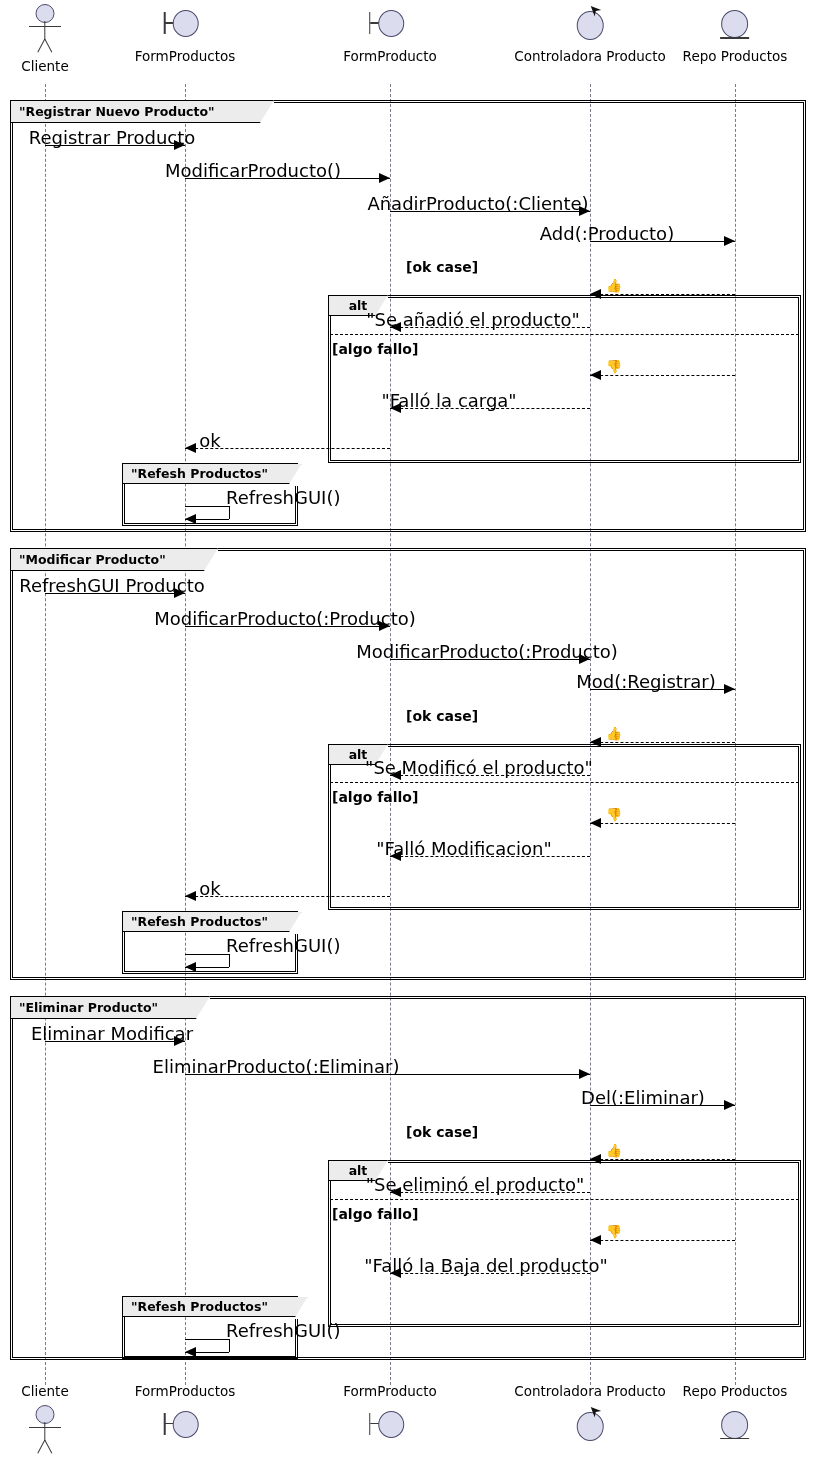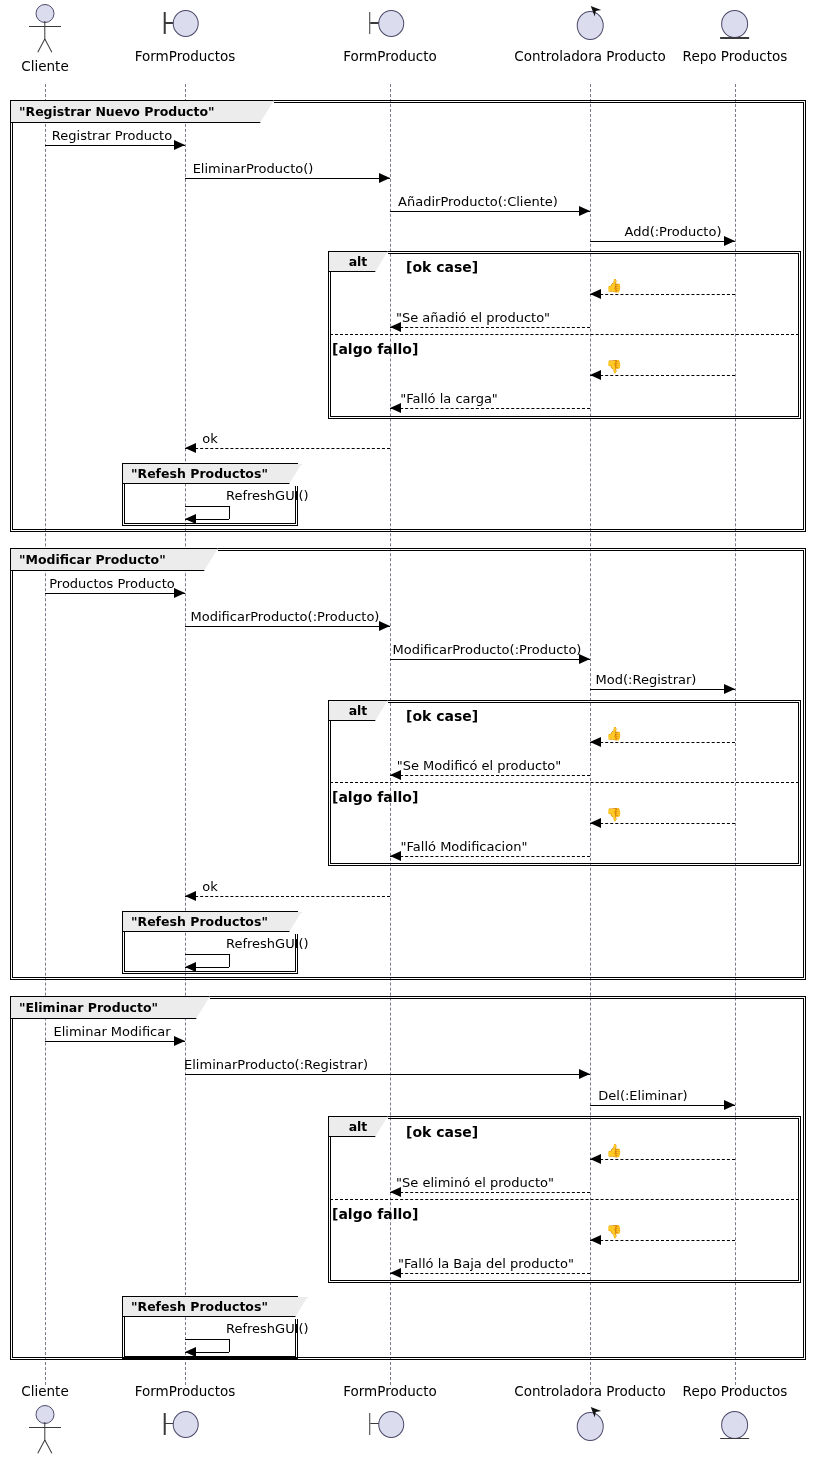--- a/index.html
+++ b/index.html
@@ -43,37 +43,37 @@
   
   .frame{position:absolute;border:1.7px solid #000;background:transparent;box-sizing:border-box;}
   .frame-inner{position:absolute;border:1px solid #000;box-sizing:border-box;pointer-events:none;}
   .frame-tab{position:absolute;left:0;top:0;height:21px;background:#ececec;border-right:1.5px solid #000;
     border-bottom:1.5px solid #000;display:flex;align-items:center;padding:0 26px 0 8px;
     font-size:12.5px;font-weight:bold;color:#000;white-space:nowrap;}
   .frame-tab::after{content:"";position:absolute;right:-1px;top:-1px;width:0;height:0;
     border-style:solid;border-width:0 0 23px 14px;border-color:transparent transparent #fff transparent;}
 
   
-  .alt-box{position:absolute;border:1.7px solid #000;box-sizing:border-box;background:transparent;}
+  .alt-box{position:absolute;border:1.7px solid #000;box-sizing:border-box;background:transparent;margin-top:44px;}
   .alt-tab{position:absolute;left:0;top:0;height:19px;background:#ececec;border-right:1.4px solid #000;
     border-bottom:1.4px solid #000;display:flex;align-items:center;justify-content:center;
     width:58px;font-size:12.5px;font-weight:bold;}
   .alt-tab::after{content:"";position:absolute;right:-1px;top:-1px;width:0;height:0;
     border-style:solid;border-width:0 0 21px 13px;border-color:transparent transparent #fff transparent;}
   .guard{position:absolute;font-size:14px;font-weight:bold;color:#000;white-space:nowrap;}
   .alt-div{position:absolute;height:0;border-top:1.4px dashed #000;}
 
   
   .msg-line{position:absolute;height:0;}
   .msg-solid{border-top:1.4px solid #000;}
   .msg-dash{border-top:1.3px dashed #000;}
   .arrow-r,.arrow-l{position:absolute;width:0;height:0;}
   .arrow-r{border-top:5px solid transparent;border-bottom:5px solid transparent;border-left:11px solid #000;}
   .arrow-l{border-top:5px solid transparent;border-bottom:5px solid transparent;border-right:11px solid #000;}
-  .msg-label{position:absolute;font-size:13px;color:#000;white-space:nowrap;line-height:1;}
+  .msg-label{position:absolute;font-size:18px;color:#000;white-space:nowrap;line-height:1;}
   .msg-label.centered{transform:translateX(-50%);}
 
   
   .self-top{position:absolute;height:0;border-top:1.4px solid #000;}
   .self-right{position:absolute;width:0;border-left:1.4px solid #000;}
   .self-bot{position:absolute;height:0;border-top:1.4px solid #000;}
 
   .emoji{position:absolute;font-size:13px;line-height:1;color:#111;}
 </style>
 </head>
@@ -134,27 +134,27 @@
   <div id="frames">
       <div class="frame" style="left: 10px; top: 100px; width: 796px; height: 432px;">
         <div class="frame-inner" style="left: 1px; top: 1px; width: 792px; height: 428px;"></div>
         <div class="frame-tab" style="width: 228px;">"Registrar Nuevo Producto"</div>
       </div>
       <div class="msg-line msg-solid" style="left: 45px; top: 145px; width: 140px;"></div>
       <div class="arrow-r" style="left: 174px; top: 140.4px;"></div>
       <div class="msg-label centered" style="left: 112px; top: 129px;">Registrar Producto</div>
       <div class="msg-line msg-solid" style="left: 185px; top: 178px; width: 205px;"></div>
       <div class="arrow-r" style="left: 379px; top: 173.4px;"></div>
-      <div class="msg-label centered" style="left: 253px; top: 162px;">EliminarProducto()</div>
+      <div class="msg-label centered" style="left: 253px; top: 162px;">ModificarProducto()</div>
       <div class="msg-line msg-solid" style="left: 390px; top: 211px; width: 200px;"></div>
       <div class="arrow-r" style="left: 579px; top: 206.4px;"></div>
       <div class="msg-label centered" style="left: 478px; top: 195px;">AñadirProducto(:Cliente)</div>
       <div class="msg-line msg-solid" style="left: 590px; top: 241px; width: 145px;"></div>
       <div class="arrow-r" style="left: 724px; top: 236.4px;"></div>
-      <div class="msg-label centered" style="left: 673px; top: 225px;">Add(:Producto)</div>
+      <div class="msg-label centered" style="left: 607px; top: 225px;">Add(:Producto)</div>
       <div class="alt-box" style="left: 328px; top: 251px; width: 473px; height: 168px;">
         <div class="frame-inner" style="left: 1px; top: 1px; width: 469px; height: 164px;"></div>
         <div class="alt-tab">alt</div>
       </div>
       <div class="alt-div" style="left: 330px; top: 334px; width: 469px;"></div>
       <div class="guard" style="left: 406px; top: 259px;">[ok case]</div>
       <div class="guard" style="left: 332px; top: 341px;">[algo fallo]</div>
       <div class="msg-line msg-dash" style="left: 590px; top: 294px; width: 145px;"></div>
       <div class="arrow-l" style="left: 590px; top: 289.4px;"></div>
       <div class="emoji" style="left: 606px; top: 279px;">👍</div>
@@ -178,21 +178,21 @@
       <div class="self-top" style="left: 185px; top: 506px; width: 44px;"></div>
       <div class="self-right" style="left: 229px; top: 506px; height: 13px;"></div>
       <div class="self-bot" style="left: 185px; top: 519px; width: 44px;"></div>
       <div class="arrow-l" style="left: 185px; top: 514.4px;"></div>
       <div class="frame" style="left: 10px; top: 548px; width: 796px; height: 432px;">
         <div class="frame-inner" style="left: 1px; top: 1px; width: 792px; height: 428px;"></div>
         <div class="frame-tab" style="width: 172px;">"Modificar Producto"</div>
       </div>
       <div class="msg-line msg-solid" style="left: 45px; top: 593px; width: 140px;"></div>
       <div class="arrow-r" style="left: 174px; top: 588.4px;"></div>
-      <div class="msg-label centered" style="left: 112px; top: 577px;">Productos Producto</div>
+      <div class="msg-label centered" style="left: 112px; top: 577px;">RefreshGUI Producto</div>
       <div class="msg-line msg-solid" style="left: 185px; top: 626px; width: 205px;"></div>
       <div class="arrow-r" style="left: 379px; top: 621.4px;"></div>
       <div class="msg-label centered" style="left: 285px; top: 610px;">ModificarProducto(:Producto)</div>
       <div class="msg-line msg-solid" style="left: 390px; top: 659px; width: 200px;"></div>
       <div class="arrow-r" style="left: 579px; top: 654.4px;"></div>
       <div class="msg-label centered" style="left: 487px; top: 643px;">ModificarProducto(:Producto)</div>
       <div class="msg-line msg-solid" style="left: 590px; top: 689px; width: 145px;"></div>
       <div class="arrow-r" style="left: 724px; top: 684.4px;"></div>
       <div class="msg-label centered" style="left: 646px; top: 673px;">Mod(:Registrar)</div>
       <div class="alt-box" style="left: 328px; top: 700px; width: 473px; height: 166px;">
@@ -228,21 +228,21 @@
       <div class="arrow-l" style="left: 185px; top: 962.4px;"></div>
       <div class="frame" style="left: 10px; top: 996px; width: 796px; height: 364px;">
         <div class="frame-inner" style="left: 1px; top: 1px; width: 792px; height: 360px;"></div>
         <div class="frame-tab" style="width: 164px;">"Eliminar Producto"</div>
       </div>
       <div class="msg-line msg-solid" style="left: 45px; top: 1041px; width: 140px;"></div>
       <div class="arrow-r" style="left: 174px; top: 1036.4px;"></div>
       <div class="msg-label centered" style="left: 112px; top: 1025px;">Eliminar Modificar</div>
       <div class="msg-line msg-solid" style="left: 185px; top: 1074px; width: 405px;"></div>
       <div class="arrow-r" style="left: 579px; top: 1069.4px;"></div>
-      <div class="msg-label centered" style="left: 276px; top: 1058px;">EliminarProducto(:Registrar)</div>
+      <div class="msg-label centered" style="left: 276px; top: 1058px;">EliminarProducto(:Eliminar)</div>
       <div class="msg-line msg-solid" style="left: 590px; top: 1105px; width: 145px;"></div>
       <div class="arrow-r" style="left: 724px; top: 1100.4px;"></div>
       <div class="msg-label centered" style="left: 643px; top: 1089px;">Del(:Eliminar)</div>
       <div class="alt-box" style="left: 328px; top: 1116px; width: 473px; height: 167px;">
         <div class="frame-inner" style="left: 1px; top: 1px; width: 469px; height: 163px;"></div>
         <div class="alt-tab">alt</div>
       </div>
       <div class="alt-div" style="left: 330px; top: 1199px; width: 469px;"></div>
       <div class="guard" style="left: 406px; top: 1124px;">[ok case]</div>
       <div class="guard" style="left: 332px; top: 1206px;">[algo fallo]</div>

